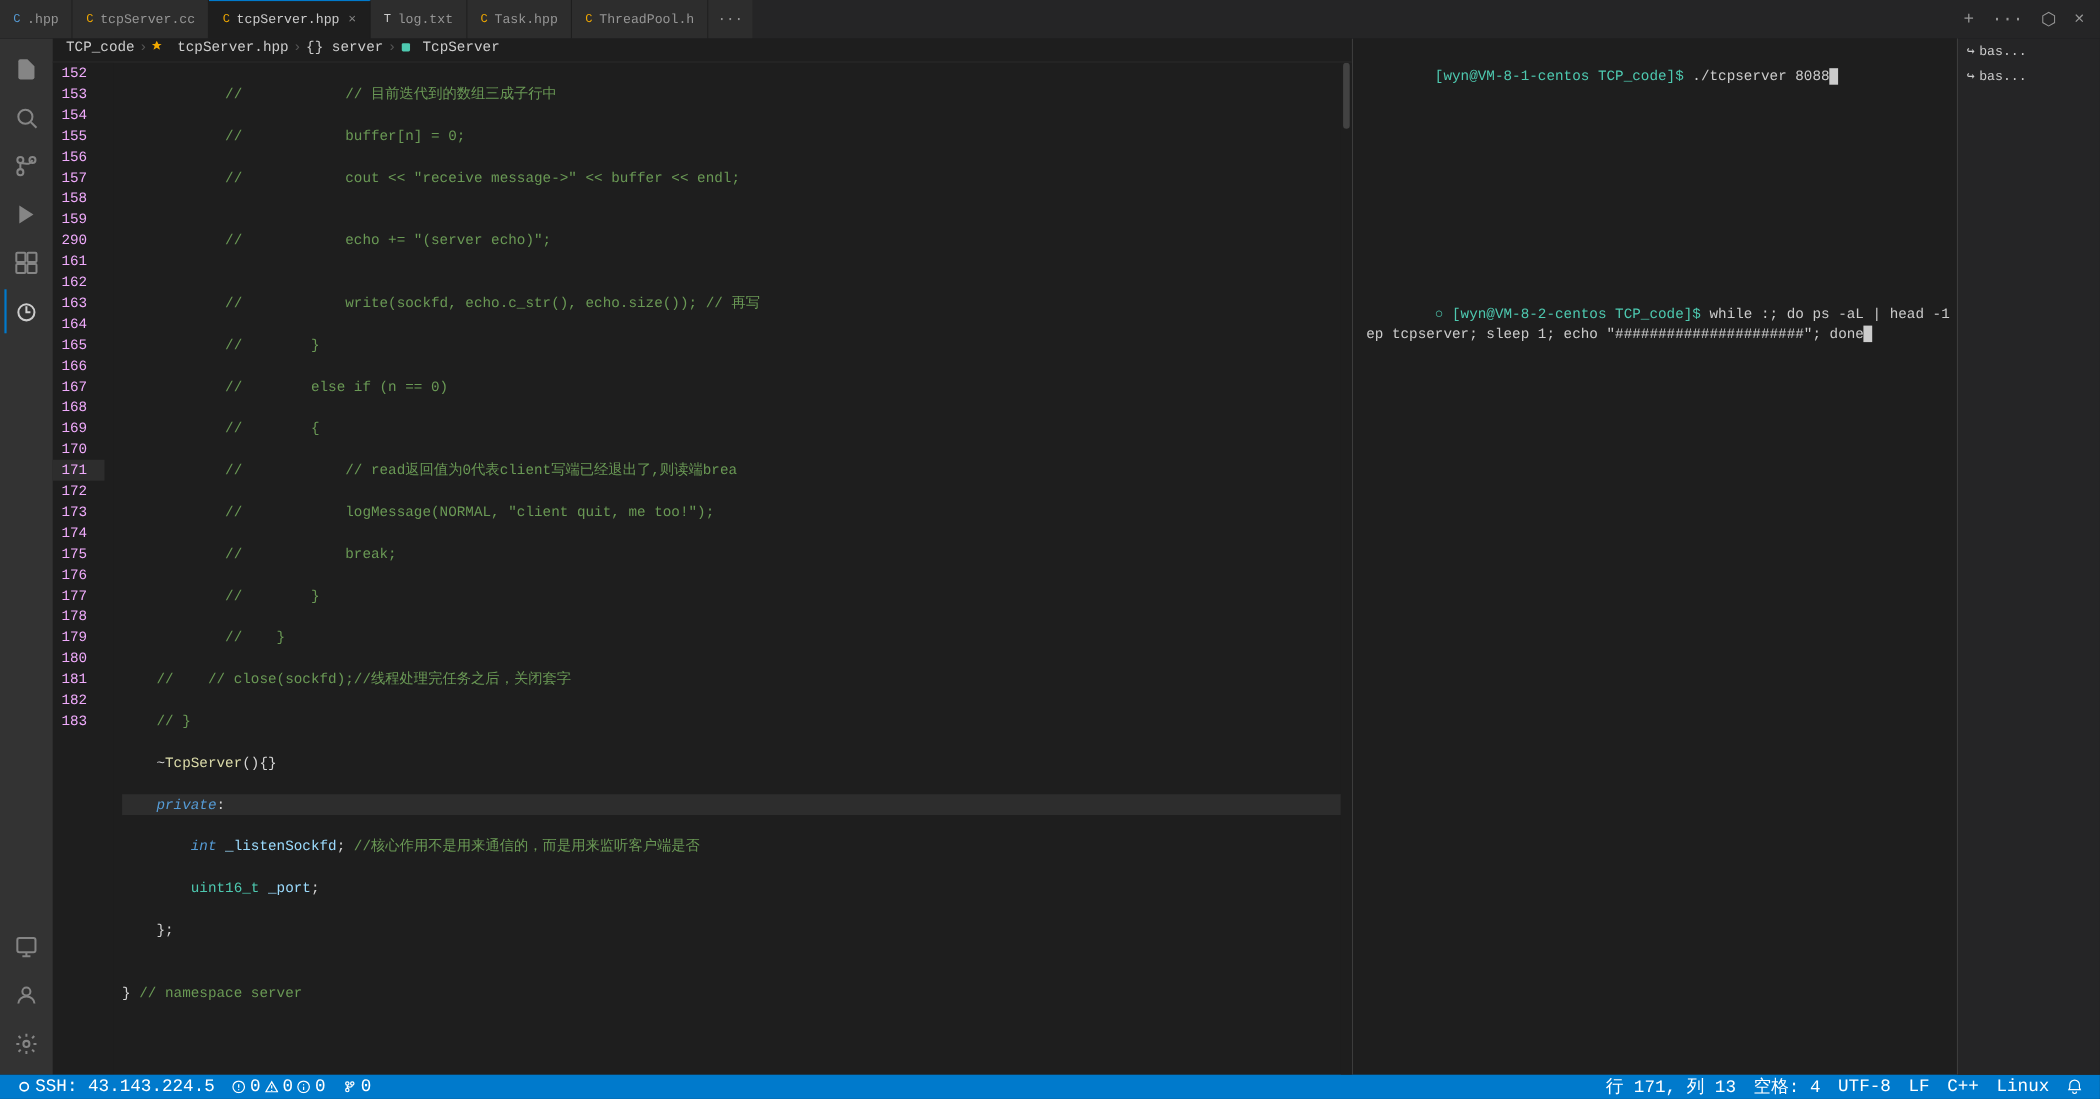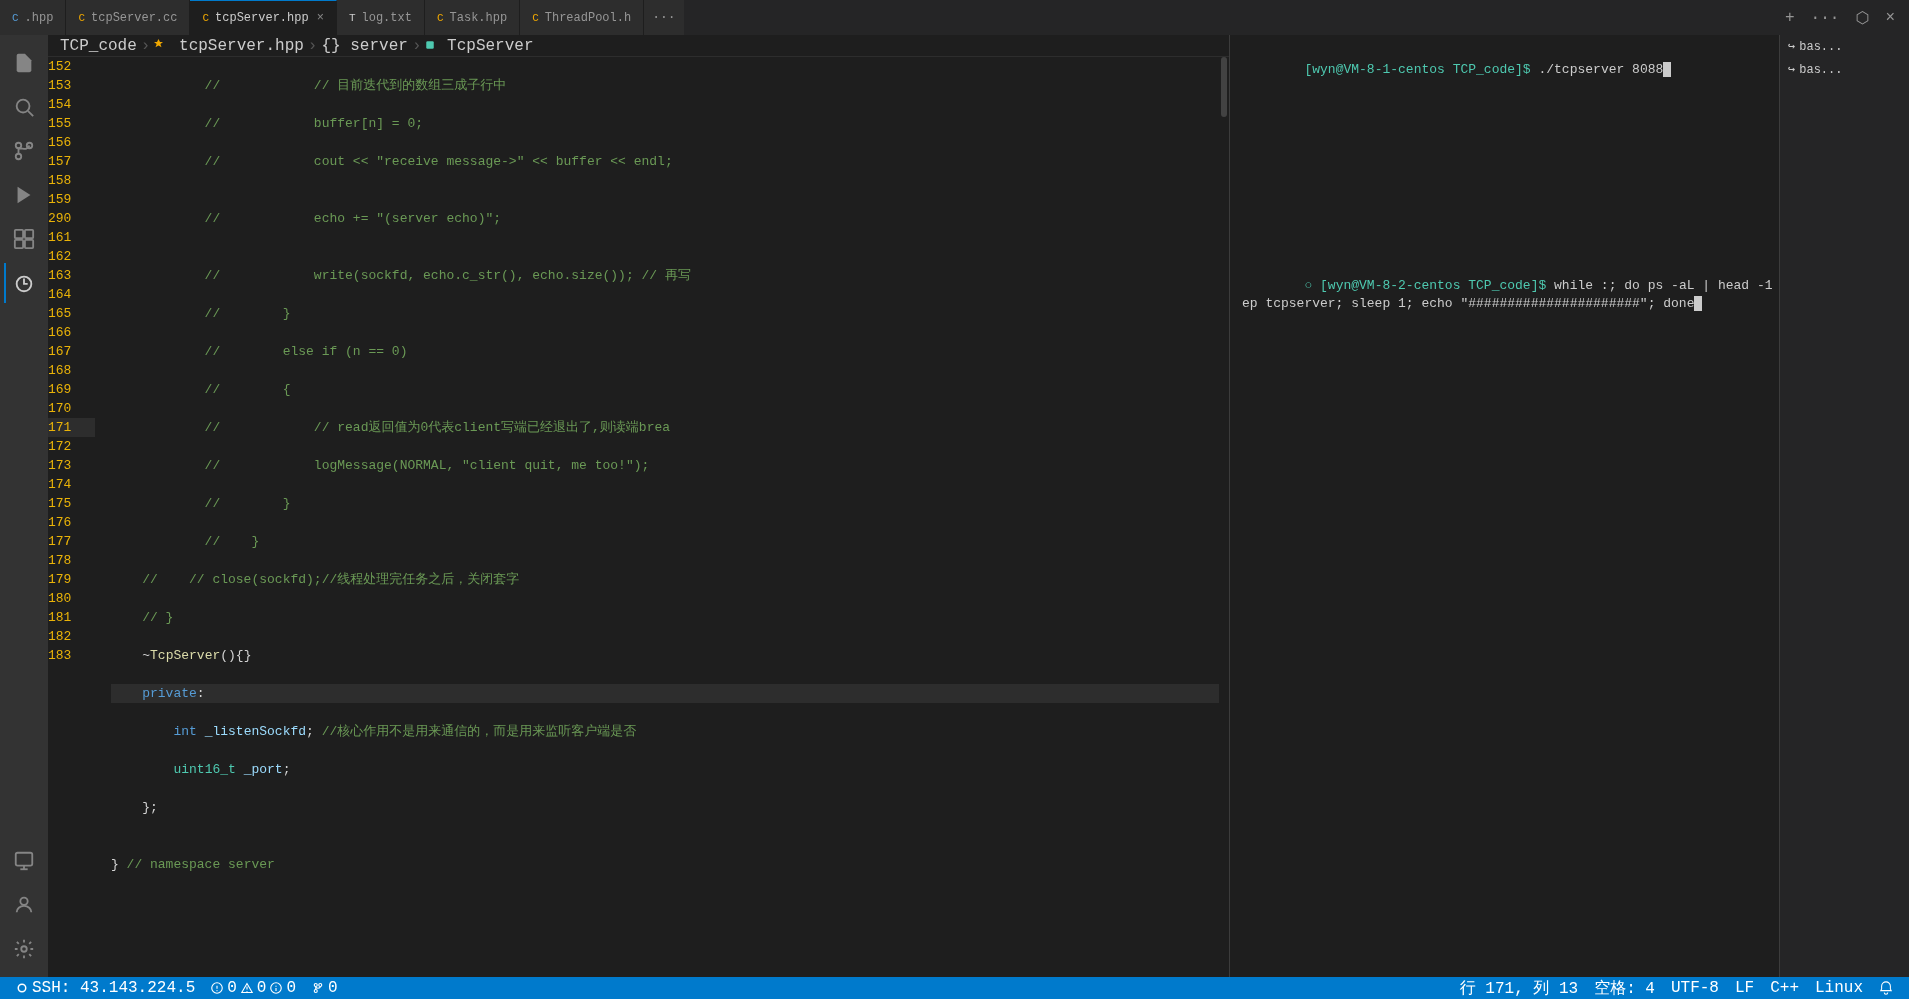--- a/index.html
+++ b/index.html
@@ -165,46 +165,46 @@
       flex-direction: column;
       overflow: hidden;
       min-width: 0;
     }
 
     
     .breadcrumb {
       height: 22px;
       background: #1e1e1e;
       display: flex;
-      align-items: center;
+      align-items: flex-start;
       padding: 0 12px;
       gap: 4px;
-      font-size: 16px;
+      font-size: 13px;
       color: #969696;
       flex-shrink: 0;
       border-bottom: 1px solid #2d2d2d;
     }
 
     .breadcrumb-sep {
       color: #555;
     }
 
     
     .code-editor {
       flex: 1;
       overflow: hidden;
       display: flex;
       background: #1e1e1e;
     }
 
     .line-numbers {
       width: 55px;
       background: #1e1e1e;
-      color: #eab308;
-      text-align: left;
+      color: #f0abfc;
+      text-align: center;
       padding-right: 8px;
       padding-top: 0;
       flex-shrink: 0;
       font-size: 13px;
       line-height: 19px;
       user-select: none;
       overflow: hidden;
     }
 
     .line-numbers div {
@@ -219,21 +219,21 @@
       white-space: pre;
       font-size: 13px;
     }
 
     .code-line {
       line-height: 19px;
       white-space: pre;
     }
 
     .hl-comment { color: #6a9955; }
-    .hl-keyword { color: #569cd6; }
+    .hl-keyword { color: #569cd6; font-style: italic; }
     .hl-type { color: #4ec9b0; }
     .hl-function { color: #dcdcaa; }
     .hl-plain { color: #d4d4d4; }
     .hl-var { color: #9cdcfe; }
 
     
     .panel-area {
       width: 680px;
       background: #1e1e1e;
       display: flex;
@@ -490,20 +490,21 @@
 <div class="code-line"><span class="hl-comment">            //            cout &lt;&lt; "receive message-&gt;" &lt;&lt; buffer &lt;&lt; endl;</span></div>
 <div class="code-line"></div>
 <div class="code-line"><span class="hl-comment">            //            echo += "(server echo)";</span></div>
 <div class="code-line"></div>
 <div class="code-line"><span class="hl-comment">            //            write(sockfd, echo.c_str(), echo.size()); // 再写</span></div>
 <div class="code-line"><span class="hl-comment">            //        }</span></div>
 <div class="code-line"><span class="hl-comment">            //        else if (n == 0)</span></div>
 <div class="code-line"><span class="hl-comment">            //        {</span></div>
 <div class="code-line"><span class="hl-comment">            //            // read返回值为0代表client写端已经退出了,则读端brea</span></div>
 <div class="code-line"><span class="hl-comment">            //            logMessage(NORMAL, "client quit, me too!");</span></div>
+<div class="code-line"><span class="hl-comment">            //            break;</span></div>
 <div class="code-line"><span class="hl-comment">            //        }</span></div>
 <div class="code-line"><span class="hl-comment">            //    }</span></div>
 <div class="code-line"><span class="hl-comment">    //    // close(sockfd);//线程处理完任务之后，关闭套字</span></div>
 <div class="code-line"><span class="hl-comment">    // }</span></div>
 <div class="code-line">    <span class="hl-plain">~</span><span class="hl-function">TcpServer</span><span class="hl-plain">(){}</span></div>
 <div class="code-line" style="background:#2d2d2d;">    <span class="hl-keyword">private</span><span class="hl-plain">:</span></div>
 <div class="code-line">    <span class="hl-keyword">    int</span> <span class="hl-var">_listenSockfd</span><span class="hl-plain">; </span><span class="hl-comment">//核心作用不是用来通信的，而是用来监听客户端是否</span></div>
 <div class="code-line">    <span class="hl-type">    uint16_t</span> <span class="hl-var">_port</span><span class="hl-plain">;</span></div>
 <div class="code-line">    <span class="hl-plain">};</span></div>
 <div class="code-line"></div>

